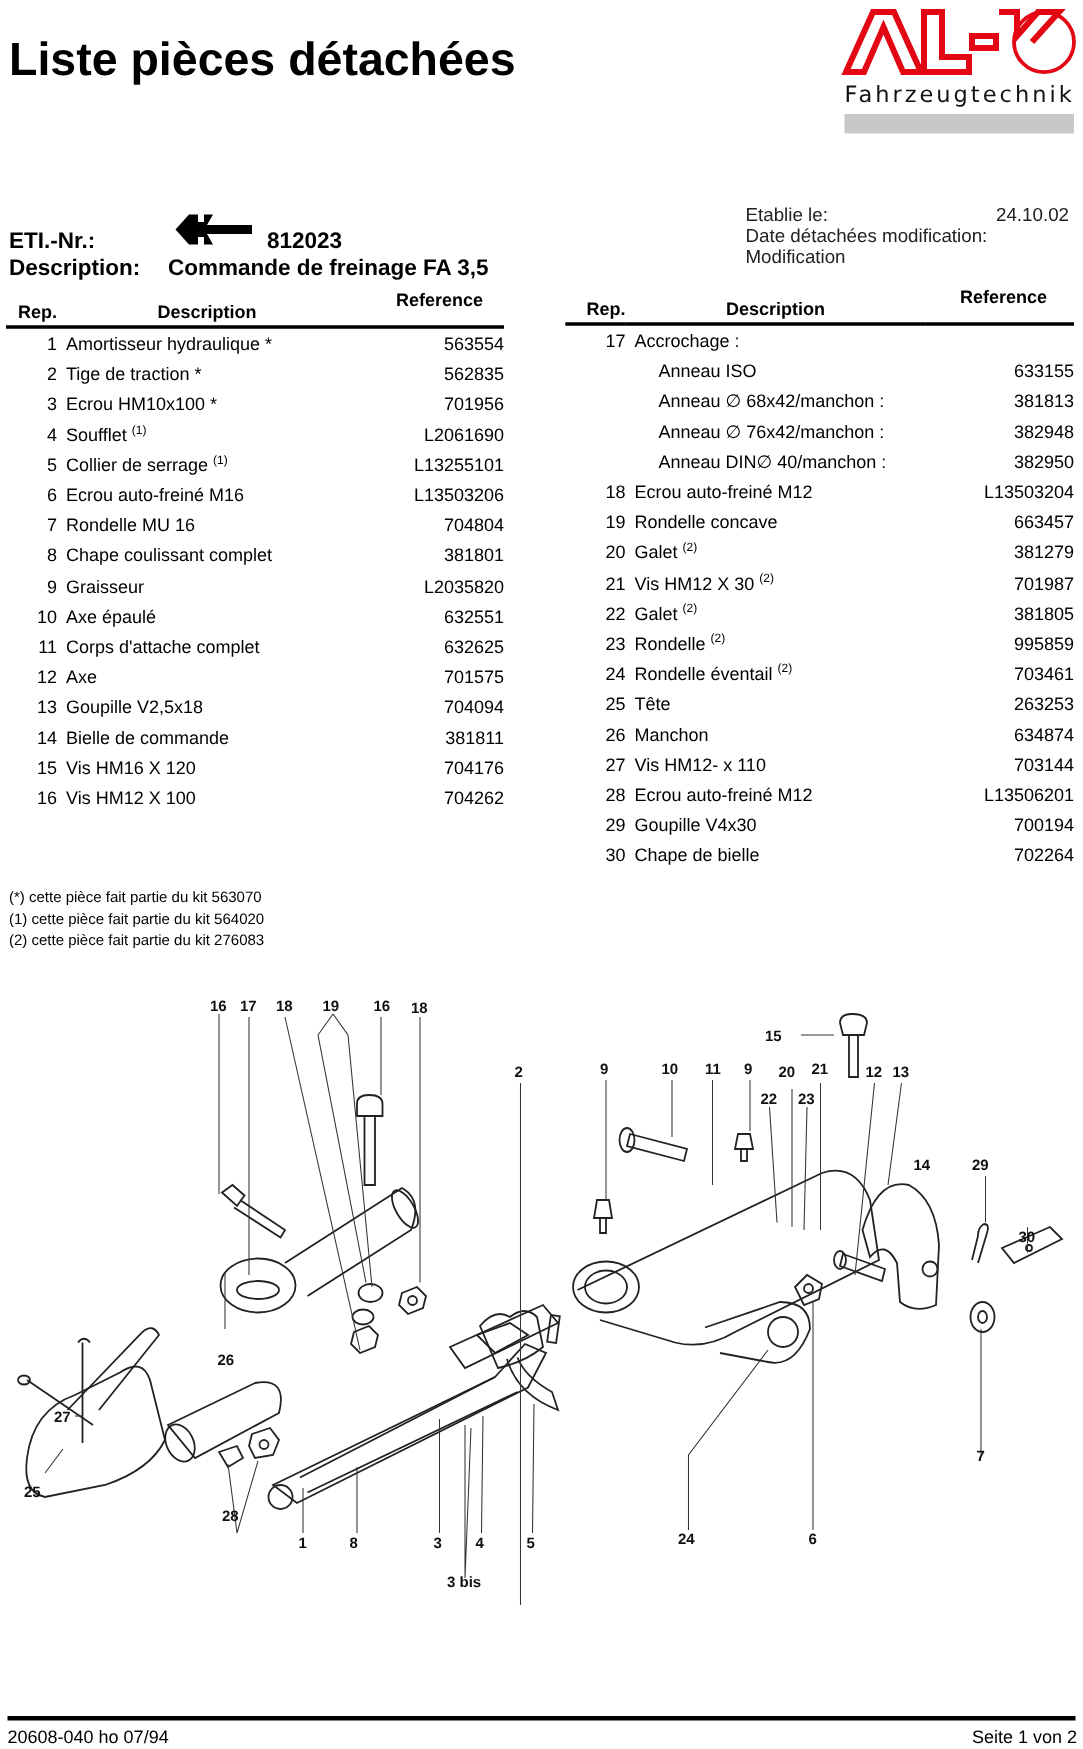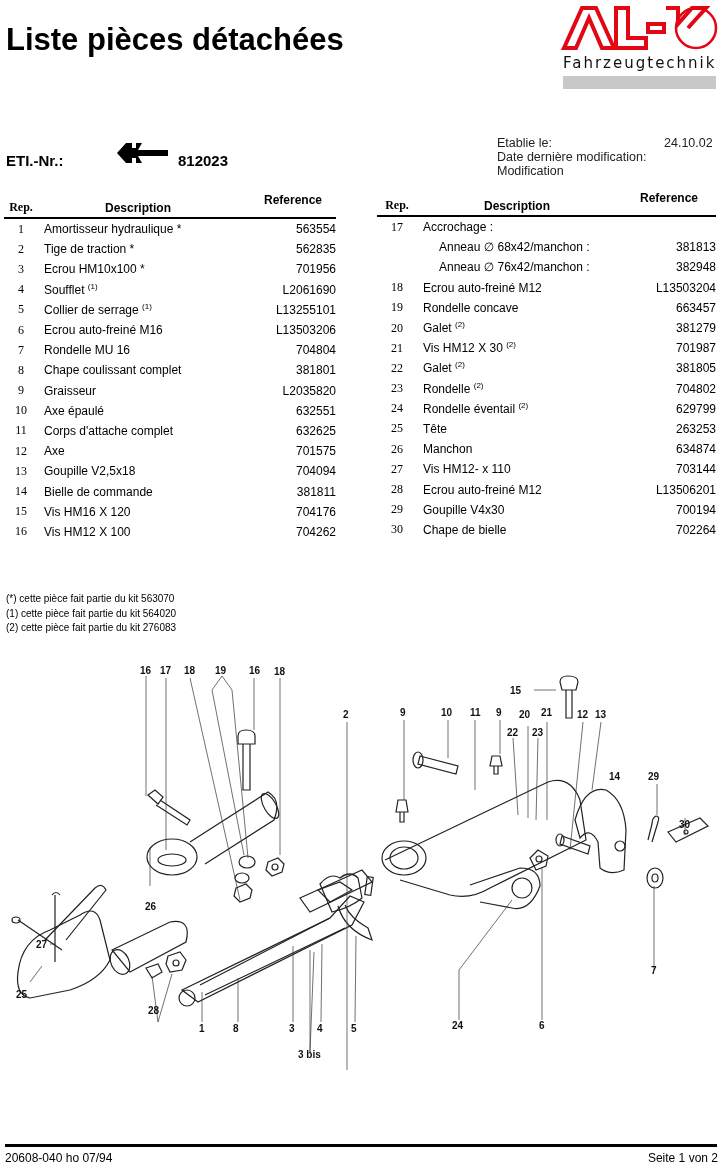--- a/index.html
+++ b/index.html
@@ -11,21 +11,21 @@
   .logo-bar { position: absolute; left: 3px; top: 74px; width: 153px; height: 13px; background: #c8c8c8; }
   .hdr-left { left: 6px; top: 152px; font-size: 15px; font-weight: bold; line-height: 18px; }
   .hdr-left .lbl { display: inline-block; width: 106px; }
   .eti-sym { left: 116px; top: 140px; }
   .eti-num { left: 178px; top: 152px; font-size: 15px; font-weight: bold; }
   .hdr-right { left: 497px; top: 136px; font-size: 12.5px; line-height: 14px; color: #222; }
   .hdr-date { left: 664px; top: 136px; font-size: 12.5px; color: #222; }
   table.parts { position: absolute; border-collapse: collapse; font-size: 12px; }
   table.parts th { font-weight: bold; font-size: 12px; height: 20px; padding: 0; border-bottom: 2px solid #000; vertical-align: bottom; padding-bottom: 2px; }
   table.parts td { height: 20.2px; padding: 0; vertical-align: middle; }
-  .c-rep { text-align: center; font-family: Liberation Serif, serif; }
+  .c-rep { text-align: right; }
   .c-ref { text-align: right; }
   sup { font-size: 8px; line-height: 0; vertical-align: 5px; }
   .t-left { left: 4px; top: 195px; width: 332px; }
   .t-right { left: 377px; top: 193px; width: 339px; }
   .indent { padding-left: 22px !important; }
   .notes { left: 6px; top: 592px; font-size: 10px; line-height: 14.5px; }
   .footer-rule { left: 5px; top: 1144px; width: 712px; height: 3px; background: #000; }
   .footer-l { left: 5px; top: 1151px; font-size: 12px; }
   .footer-r { right: 4px; top: 1151px; font-size: 12px; }
   .diagram { left: 0; top: 650px; width: 722px; height: 420px; }
@@ -45,31 +45,32 @@
       <path d="M106 6 L118 6 L118 22 L132 6 L146 6 L128 26"></path>
     </g>
     <circle cx="136" cy="26" r="20" fill="none" stroke="#e30613" stroke-width="2.5"></circle>
   </svg>
   <div class="logo-sub">Fahrzeugtechnik</div>
   <div class="logo-bar"></div>
 </div>
 
 <div class="abs hdr-left">
   <div><span class="lbl">ETI.-Nr.:</span></div>
+  <div><span class="lbl">Description:</span><span>Commande de freinage FA 3,5</span></div>
 </div>
 <div class="abs eti-sym">
   <svg width="54" height="26" viewBox="0 0 54 26">
     <path d="M10 3 L16 3 L16 8 L20 8 L20 3 L26 3 L22 10 L52 10 L52 16 L22 16 L26 23 L20 23 L20 18 L16 18 L16 23 L10 23 L1 13 Z" fill="#000"></path>
   </svg>
 </div>
 <div class="abs eti-num">812023</div>
 
 <div class="abs hdr-right">
   <div>Etablie le:</div>
-  <div>Date dernière modification:</div>
+  <div>Date détachées modification:</div>
   <div>Modification</div>
 </div>
 <div class="abs hdr-date">24.10.02</div>
 
 <table class="parts t-left">
   <colgroup>
       <col style="width:34px">
       <col style="width:200px">
       <col>
     </colgroup>
@@ -178,29 +179,39 @@
     </tr>
   </thead>
   <tbody id="tbody-right">
       <tr>
         <td class="c-rep">17</td>
         <td style="padding-left: 6px; margin-left: 28px;"><span>Accrochage :</span></td>
         <td class="c-ref"></td>
       </tr>
       <tr>
         <td class="c-rep"></td>
+        <td class="indent" style="padding-left: 6px;"><span>Anneau ISO</span></td>
+        <td class="c-ref">633155</td>
+      </tr>
+      <tr>
+        <td class="c-rep"></td>
         <td class="indent" style="padding-left: 6px;"><span>Anneau ∅ 68x42/manchon :</span></td>
         <td class="c-ref">381813</td>
       </tr>
       <tr>
         <td class="c-rep"></td>
         <td class="indent" style="padding-left: 6px;"><span>Anneau ∅ 76x42/manchon :</span></td>
         <td class="c-ref">382948</td>
       </tr>
       <tr>
+        <td class="c-rep"></td>
+        <td class="indent" style="padding-left: 6px;"><span>Anneau DIN∅ 40/manchon :</span></td>
+        <td class="c-ref">382950</td>
+      </tr>
+      <tr>
         <td class="c-rep">18</td>
         <td style="padding-left: 6px;"><span>Ecrou auto-freiné M12</span></td>
         <td class="c-ref">L13503204</td>
       </tr>
       <tr>
         <td class="c-rep">19</td>
         <td style="padding-left: 6px;"><span>Rondelle concave</span></td>
         <td class="c-ref">663457</td>
       </tr>
       <tr>
@@ -214,26 +225,26 @@
         <td class="c-ref">701987</td>
       </tr>
       <tr>
         <td class="c-rep">22</td>
         <td style="padding-left: 6px;"><span>Galet</span> <sup> (2)</sup></td>
         <td class="c-ref">381805</td>
       </tr>
       <tr>
         <td class="c-rep">23</td>
         <td style="padding-left: 6px;"><span>Rondelle</span> <sup> (2)</sup></td>
-        <td class="c-ref">704802</td>
+        <td class="c-ref">995859</td>
       </tr>
       <tr>
         <td class="c-rep">24</td>
         <td style="padding-left: 6px;"><span>Rondelle éventail</span> <sup> (2)</sup></td>
-        <td class="c-ref">629799</td>
+        <td class="c-ref">703461</td>
       </tr>
       <tr>
         <td class="c-rep">25</td>
         <td style="padding-left: 6px;"><span>Tête</span></td>
         <td class="c-ref">263253</td>
       </tr>
       <tr>
         <td class="c-rep">26</td>
         <td style="padding-left: 6px;"><span>Manchon</span></td>
         <td class="c-ref">634874</td>

